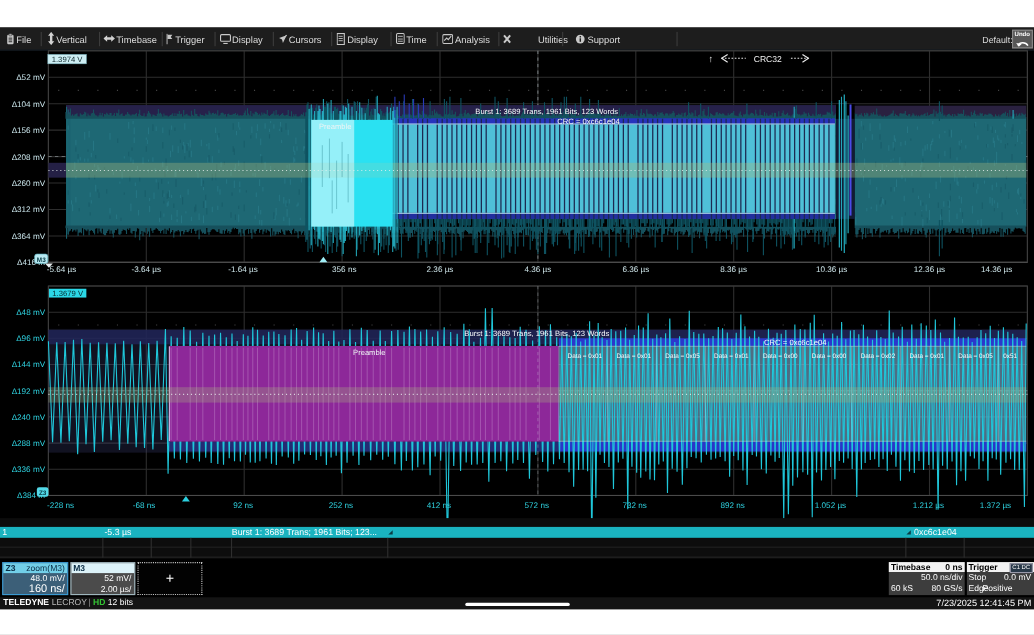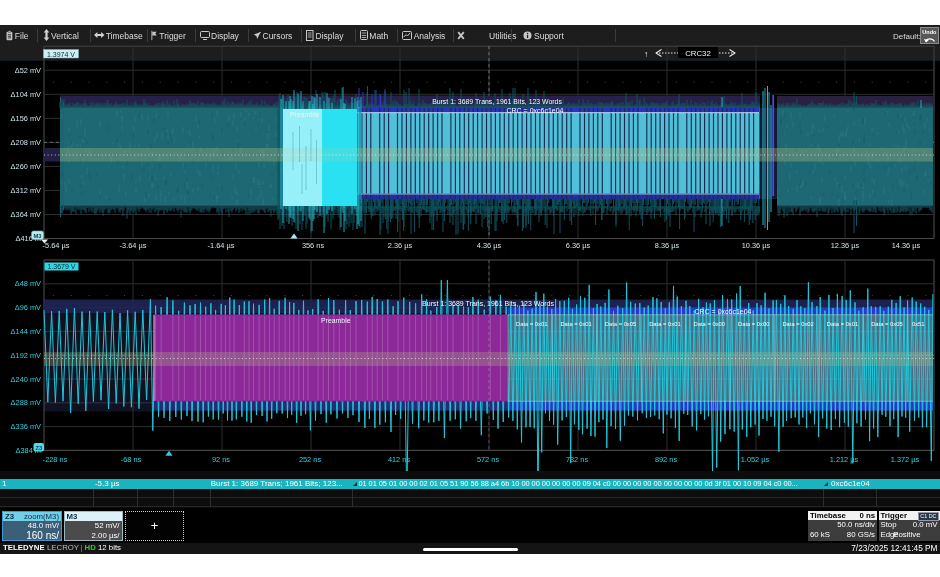--- a/index.html
+++ b/index.html
@@ -1,16 +1,16 @@
 <!DOCTYPE html>
 <html><head><meta charset="utf-8"><style>
 *{margin:0;padding:0;box-sizing:border-box}
 html,body{width:940px;height:577px;background:#fff;font-family:"Liberation Sans",sans-serif;overflow:hidden}
 #app{position:absolute;left:0;top:25.2px;width:940px;height:528.3px;background:#000;overflow:hidden}
-.mb{position:absolute;left:0;top:25.2px;width:940px;height:36px;background:#1d1d1d;border-bottom:1px solid #101821}
+.mb{position:absolute;left:0;top:25.2px;width:940px;height:21px;background:#1d1d1d;border-bottom:1px solid #101821}
 .mi{position:absolute;top:6px;font-size:8.5px;line-height:10px;color:#dcdcdc;white-space:nowrap}
 .sep{position:absolute;top:4px;height:13px;width:1px;background:#3c3c3c}
 .ic{position:absolute;top:5px;line-height:0}
 .abs{position:absolute}
 </style></head><body>
 
 <div id="app"></div>
 <div class="mb">
 <span class="ic" style="left:6.1px;top:4.5px"><svg width="6.8" height="11" viewBox="0 0 7.5 11">
         <rect x="0.6" y="1.3" width="6.4" height="9.4" rx="1.2" fill="#c8c8c8"></rect>
@@ -43,21 +43,21 @@
 <span class="mi" style="left:262.5px">Cursors</span>
 <span class="ic" style="left:306.4px;top:4.5px"><svg width="7.5" height="11" viewBox="0 0 7.5 11">
         <rect x="0.5" y="0.5" width="6.5" height="10" fill="none" stroke="#c8c8c8"></rect>
         <path d="M1.8,3h3.8M1.8,5h3.8M1.8,7h3.8" stroke="#c8c8c8" stroke-width="0.8"></path>
       </svg></span>
 <span class="mi" style="left:315.6px">Display</span>
 <span class="ic" style="left:360.1px;top:5px"><svg width="8" height="10" viewBox="0 0 8 10">
         <rect x="0.5" y="0.5" width="7" height="9" rx="1" fill="none" stroke="#c8c8c8"></rect>
         <path d="M1.8,3h4.4M1.8,5.5h4.4M1.8,7.5h4.4" stroke="#c8c8c8" stroke-width="0.8"></path>
       </svg></span>
-<span class="mi" style="left:369.3px">Math</span>
+<span class="mi" style="left:369.3px">Time</span>
 <span class="ic" style="left:402.4px;top:5.5px"><svg width="10" height="9" viewBox="0 0 10 9">
         <rect x="0.5" y="0.5" width="9" height="8" rx="1" fill="none" stroke="#c8c8c8"></rect>
         <path d="M1.8,6l2.3-2.4L5.5,5L8.2,1.8" stroke="#c8c8c8" fill="none"></path>
       </svg></span>
 <span class="mi" style="left:413.7px">Analysis</span>
 <span class="ic" style="left:457.0px;top:5.5px"><svg width="8" height="9" viewBox="0 0 8 9">
         <path d="M1.2,1.2L6.8,7.8M6.8,1.2L1.2,7.8" stroke="#c8c8c8" stroke-width="1.8"></path>
       </svg></span>
 <span class="mi" style="left:489px">Utilities</span>
 <span class="ic" style="left:522.5px;top:5.5px"><svg width="9" height="9" viewBox="0 0 9 9">
@@ -255,21 +255,20 @@
 <text x="844" y="461.8" font-size="7.4" fill="#2fd2e0" text-anchor="middle">1.212 µs</text>
 <text x="905" y="461.8" font-size="7.4" fill="#2fd2e0" text-anchor="middle">1.372 µs</text>
 <path d="M169,450.8l-3.6,5h7.2z" fill="#2bd0e0"></path>
 </svg>
 <div class="abs" style="left:0;top:470.5px;width:940px;height:37px;background:#0c0c0c">
 <div class="abs" style="left:0;top:8.5px;width:940px;height:9.8px;background:#1ab3c0;color:#fff;font-size:8px;line-height:10px">
 <span class="abs" style="left:2px">1</span>
 <span class="abs" style="left:94.9px">-5.3 µs</span>
 <span class="abs" style="left:210.7px">Burst 1: 3689 Trans; 1961 Bits; 123...</span>
 <span class="abs" style="left:352.8px;top:3.4px;width:0;height:0;border-bottom:4.5px solid #0a3d44;border-left:4.5px solid transparent"></span>
-<span class="abs" style="left:358.4px;width:456px;overflow:hidden;font-size:7.45px;letter-spacing:-0.05px;white-space:nowrap">01 01 05 01 00 00 02 01 05 51 90 56 88 a4 6b 10 00 00 00 00 00 00 09 04 c0 00 00 00 00 00 00 00 00 00 0d 3f 01 00 10 09 04 c0 00...</span>
 <span class="abs" style="left:824px;top:3.4px;width:0;height:0;border-bottom:4.5px solid #0a3d44;border-left:4.5px solid transparent"></span>
 <span class="abs" style="left:831px">0xc6c1e04</span>
 </div>
 <div class="abs" style="left:0;top:18.3px;width:940px;height:9.3px;background:#0d0d0d;border-bottom:1px solid #262626"></div>
 <div class="abs" style="left:0;top:27.6px;width:940px;height:9.3px;background:#0d0d0d;border-bottom:1px solid #262626"></div>
 <div class="abs" style="left:93px;top:18.3px;width:1px;height:18.6px;background:#2e2e2e"></div>
 <div class="abs" style="left:137px;top:18.3px;width:1px;height:18.6px;background:#2e2e2e"></div>
 <div class="abs" style="left:173px;top:18.3px;width:1px;height:18.6px;background:#2e2e2e"></div>
 <div class="abs" style="left:209.5px;top:18.3px;width:1px;height:18.6px;background:#2e2e2e"></div>
 <div class="abs" style="left:351.5px;top:18.3px;width:1px;height:18.6px;background:#2e2e2e"></div>

